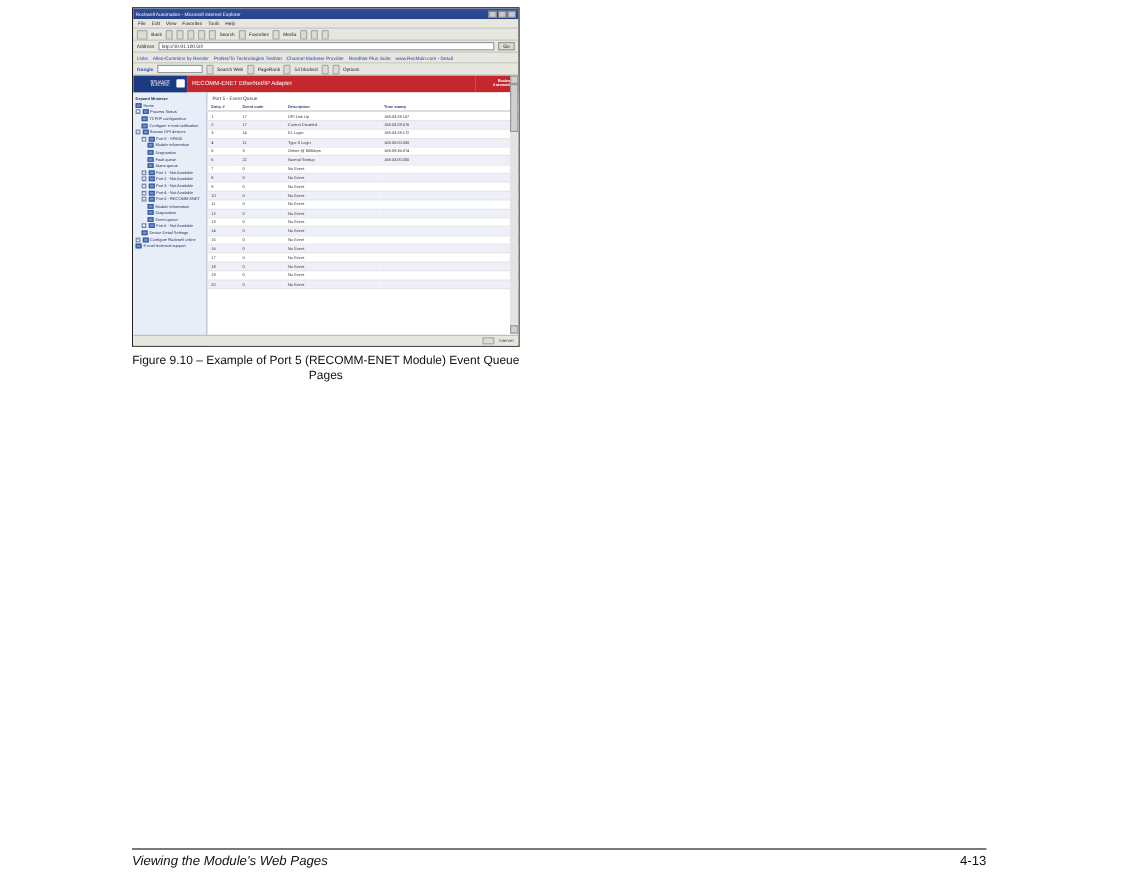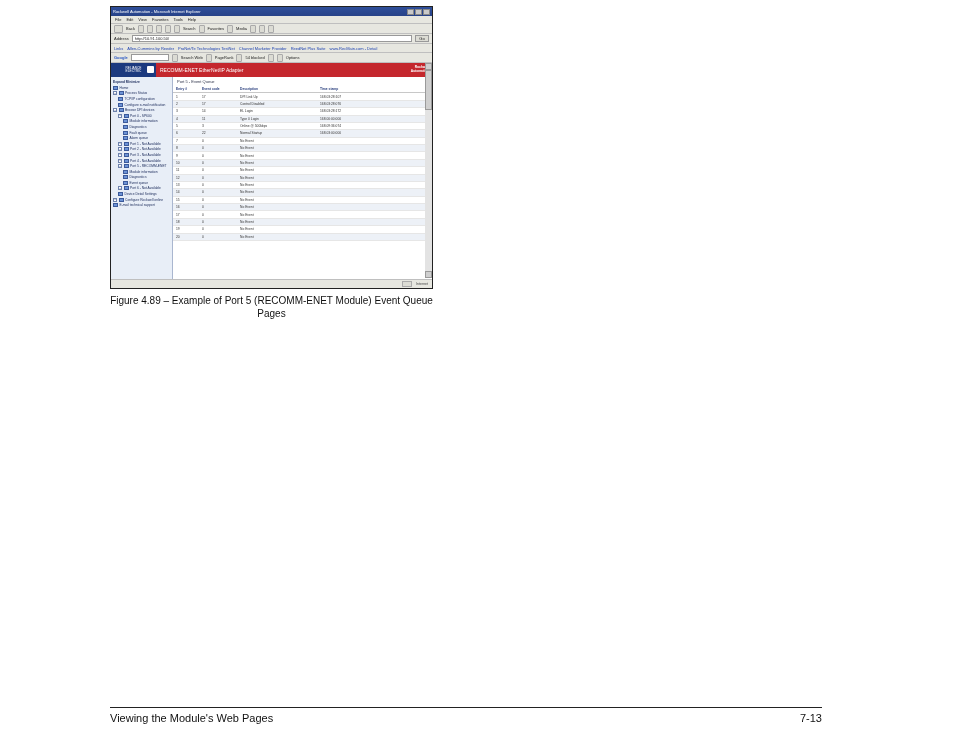--- a/index.html
+++ b/index.html
@@ -53,21 +53,21 @@
 
   .scrollbar-v { position:absolute; right:0; top:0; bottom:10px; width:7px; background:#e3e3e3; }
   .scrollbar-v .btn{height:7px;background:#cfcfcf;border:0.5px solid #9a9a9a;}
   .scrollbar-v .thumb{position:absolute;left:0;right:0;top:7px;height:40px;background:#cfcfcf;border:0.5px solid #9a9a9a;}
   .statusbar{ position:absolute; left:0; right:0; bottom:0; height:9px; background:#e7e7e0; border-top:0.5px solid #bfbfbf; display:flex; align-items:center; padding:0 4px; justify-content:flex-end; gap:4px; font-size:3.5px; color:#444;}
   .iezone{ width:10px; height:6px; background:#dcdcd4; border:0.5px solid #aaa;}
 
   .caption { width:323px; text-align:center; font-size:10px; color:#111; padding-top:6px; line-height:1.28; }
 
   .footer { position:absolute; left:0; right:0; bottom:10px; border-top:1px solid #222; padding-top:4px; display:flex; justify-content:space-between; align-items:baseline; }
-  .footer-left{ font-size:11px; color:#111;}
+  .footer-left{ font-style:italic; font-size:11px; color:#111;}
   .footer-right{ font-size:11px; color:#111;}
 
 </style>
 </head>
 <body>
 
 <div class="page">
 
   <div class="figure-frame">
     <div class="browser">
@@ -397,22 +397,22 @@
         </div>
         <div class="statusbar">
           <span class="iezone"></span>
           <span>Internet</span>
         </div>
       </div>
     </div>
   </div>
 
   <div class="caption">
-    <span>Figure 4.89 – Example of Port 5 (RECOMM-ENET Module) Event Queue</span><br>
+    <span>Figure 9.10 – Example of Port 5 (RECOMM-ENET Module) Event Queue</span><br>
     <span>Pages</span>
   </div>
 
   <div class="footer">
     <span class="footer-left">Viewing the Module's Web Pages</span>
-    <span class="footer-right">7-13</span>
+    <span class="footer-right">4-13</span>
   </div>
 
 </div>
 
 </body></html>

